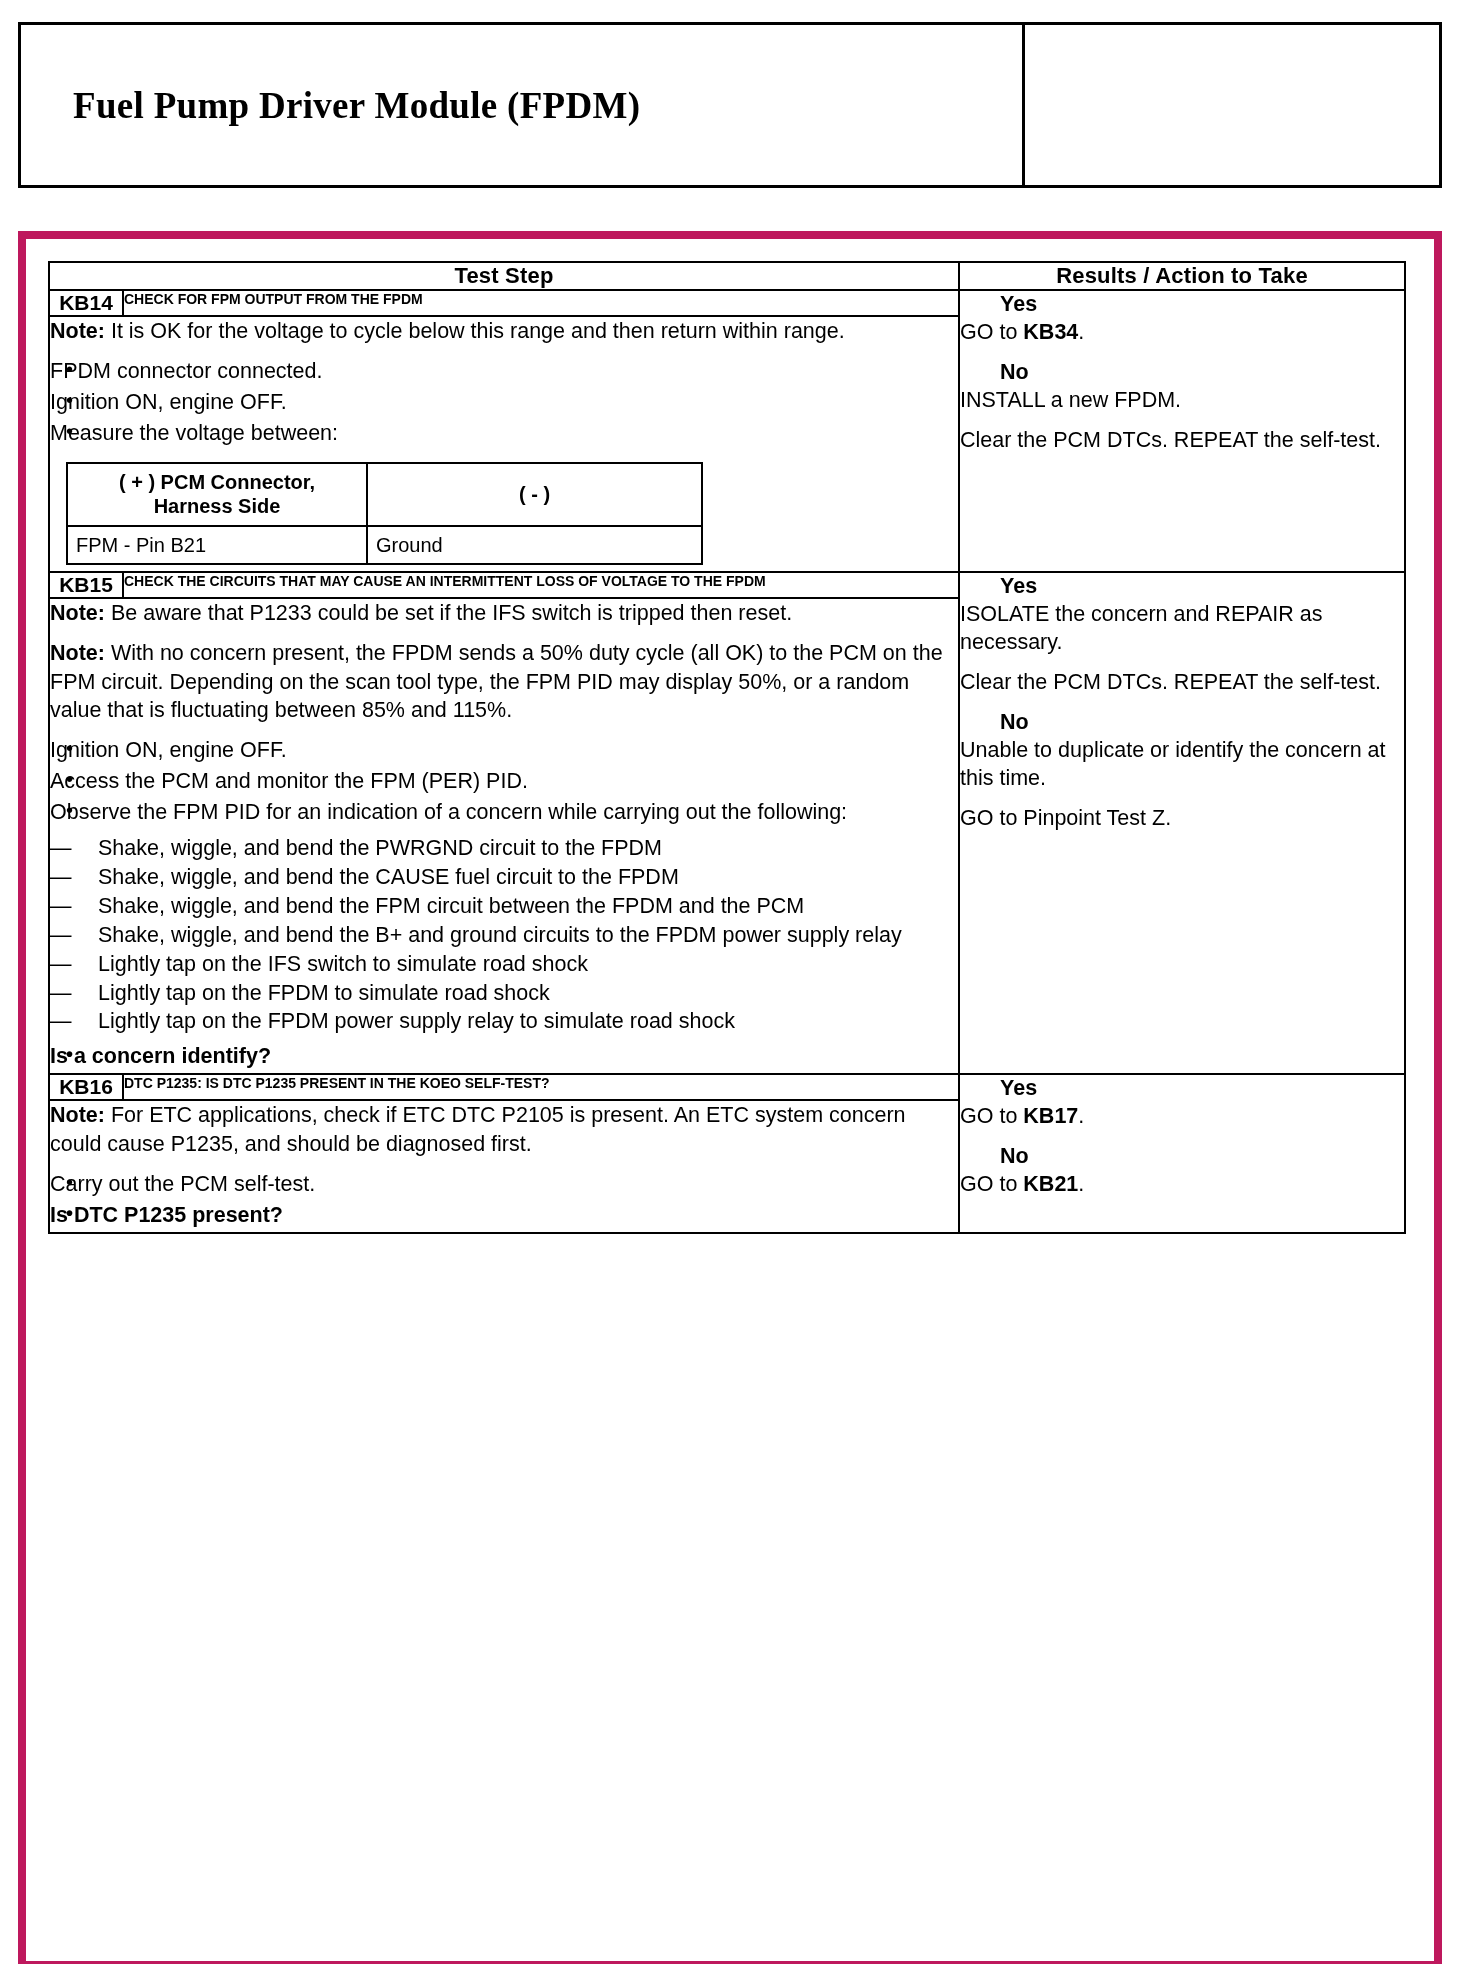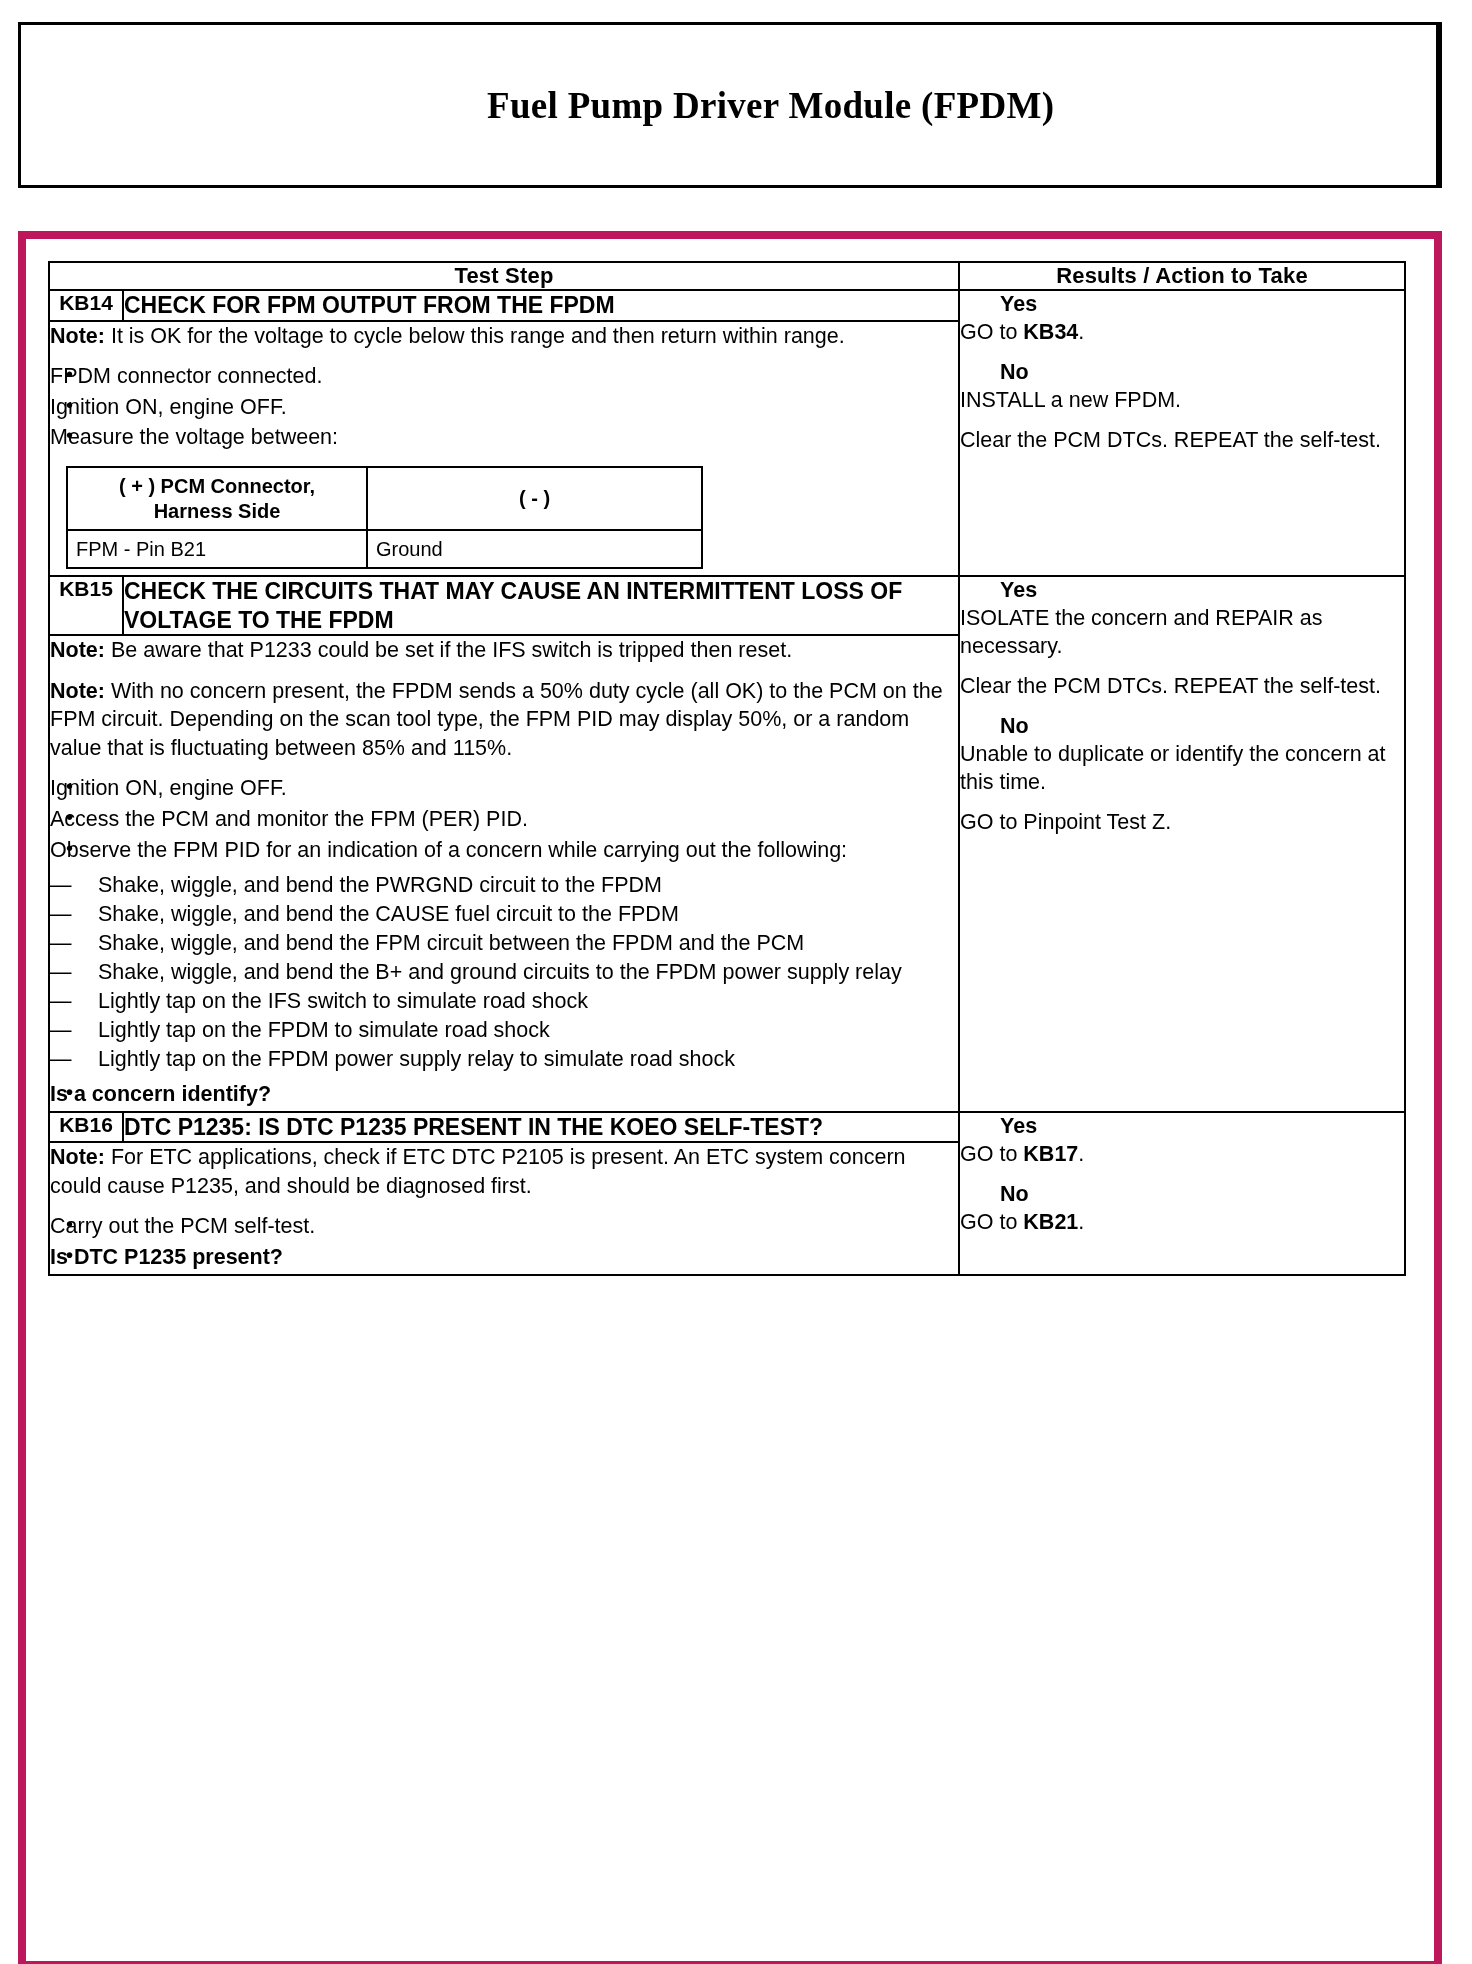--- a/index.html
+++ b/index.html
@@ -25,21 +25,20 @@
   
   .header {
     position: absolute;
     left: 18px;
     top: 22px;
     width: 1424px;
     height: 166px;
     border: 3px solid #000;
     box-sizing: border-box;
     display: flex;
-    justify-content: flex-end;
   }
   .header-title {
     flex: 0 0 1004px;
     border-right: 3px solid #000;
     display: flex;
     align-items: center;
     box-sizing: border-box;
   }
   .header-title span {
     font-family: "Liberation Serif", serif;
@@ -102,21 +101,21 @@
   .stepnum {
     text-align: center;
     font-weight: bold;
     font-size: 21px;
     padding: 8px 2px 0 2px;
     letter-spacing: 0px;
   }
 
   .steptitle {
     font-weight: bold;
-    font-size: 23px;
+    font-size: 14px;
     padding: 8px 10px 8px 14px;
     line-height: 1.24;
   }
 
   .stepbody {
     font-size: 21.5px;
     padding: 10px 16px 12px 14px;
     line-height: 1.32;
   }
   .stepbody p {

